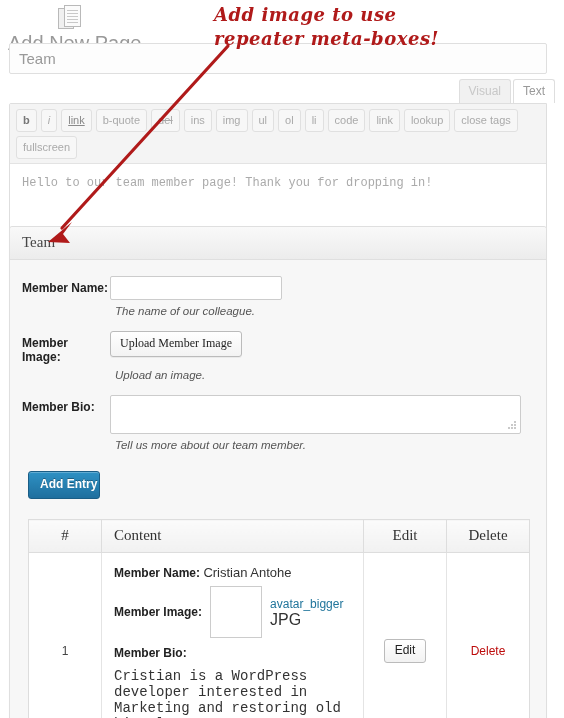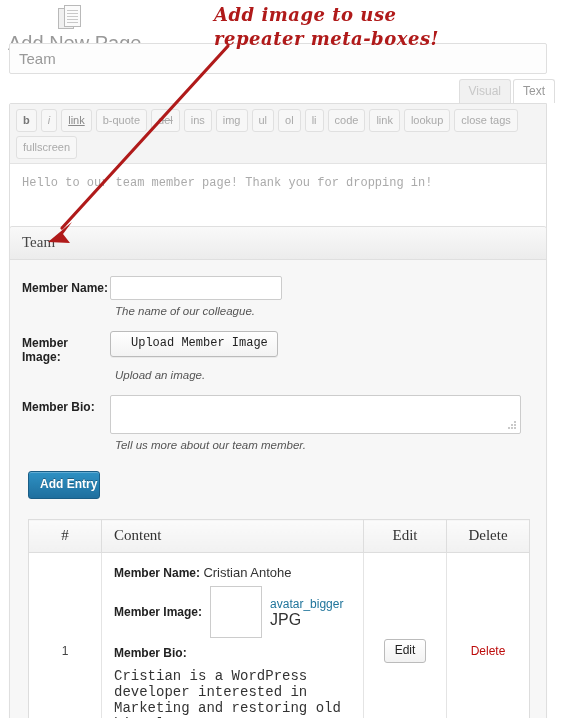--- a/index.html
+++ b/index.html
@@ -228,22 +228,22 @@
   }
   .desc-indent { margin-left: 93px; }
 
   .upload-btn {
     display: inline-block;
     background: linear-gradient(to bottom, #ffffff 0%, #f3f3f3 100%);
     border: 1px solid #bbbbbb;
     border-radius: 3px;
     color: #222222;
     font-size: 12px;
-    padding: 5px 9px 6px 20px;
-    font-family: Liberation Mono, monospace;
+    padding: 5px 9px 6px 9px;
+    font-family: Liberation Serif, serif;
     line-height: 13px;
     box-shadow: 0 1px 0 rgba(0,0,0,0.05);
   }
 
   .bio-textarea {
     width: 411px;
     height: 39px;
     box-sizing: border-box;
     border: 1px solid #cccccc;
     background: #ffffff;

